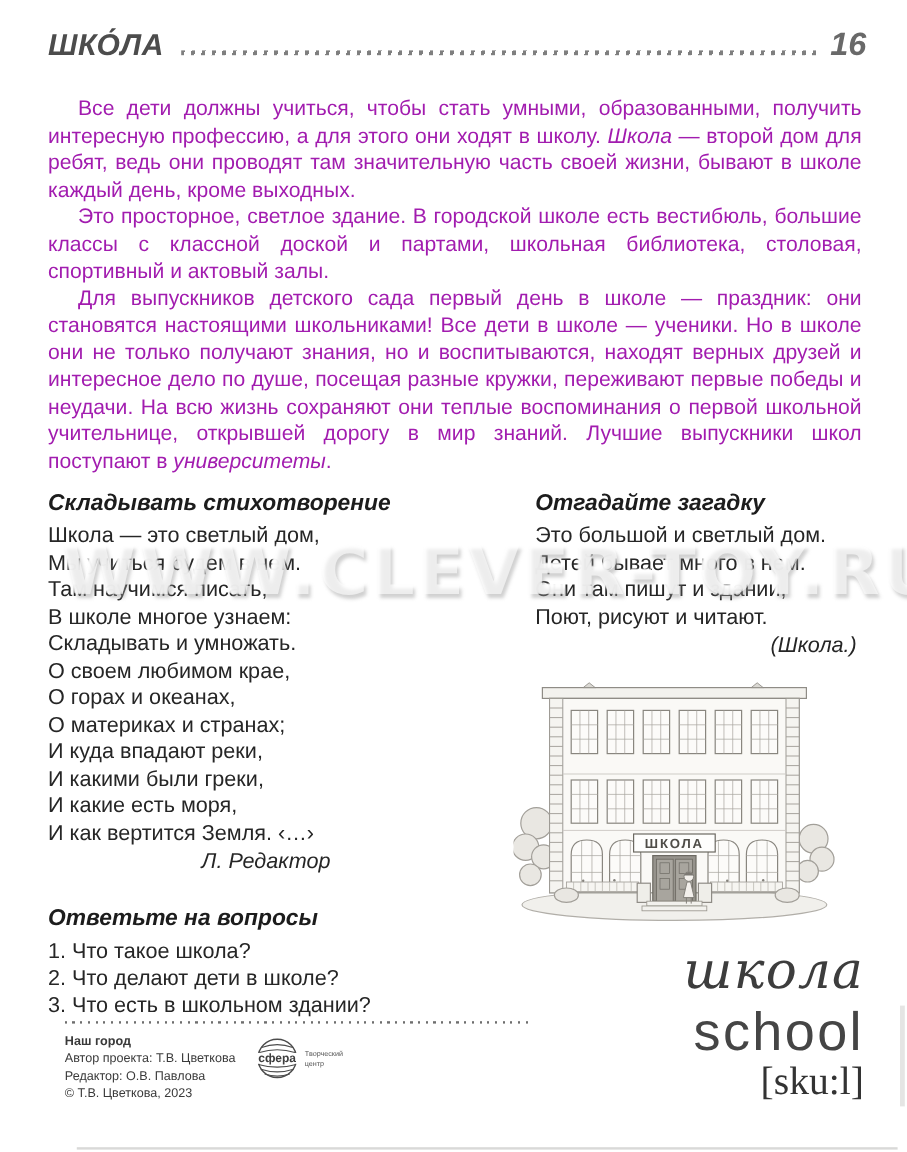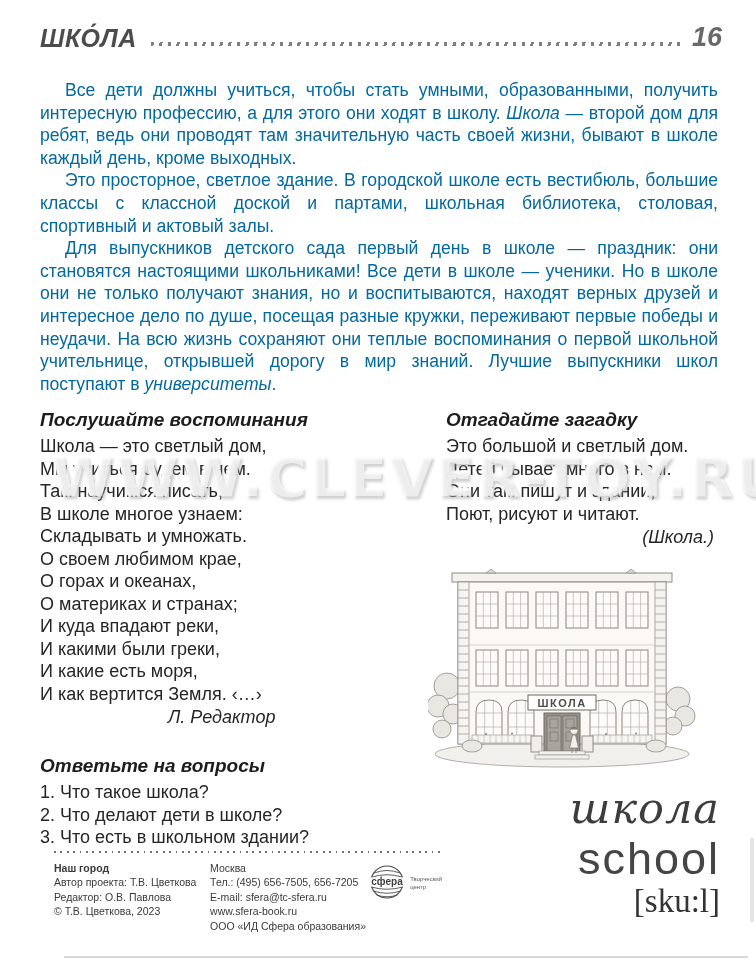--- a/index.html
+++ b/index.html
@@ -6,21 +6,21 @@
   .page{position:relative;width:756px;height:960px;background:#ffffff;overflow:hidden;
         font-family:"Liberation Sans",sans-serif;color:#262626;}
   
   .header{position:absolute;top:24px;left:40px;right:34px;display:flex;align-items:flex-end;}
   .header-title{font-size:25px;font-weight:bold;font-style:italic;color:#4c4c4c;letter-spacing:.5px;line-height:1;}
   .leader{flex:1;height:4px;margin:0 12px 5px 14px;
           background:repeating-linear-gradient(100deg,#7f7f7f 0 3px,transparent 3px 8.5px);}
   .page-num{font-size:27px;font-weight:bold;font-style:italic;color:#696969;line-height:1;}
   
   .intro{position:absolute;top:79px;left:40px;width:678px;font-size:17.6px;line-height:22.6px;
-         text-align:justify;color:#0369a1;}
+         text-align:justify;color:#a21caf;}
   .intro p{margin:0;text-indent:25px;}
   .intro em{font-style:italic;}
   
   .columns{position:absolute;top:409px;left:40px;right:36px;display:flex;}
   .col-left{flex:0 0 372px;width:372px;}
   .col-right{flex:1;padding-left:34px;}
   .section-heading{font-size:19px;font-weight:bold;font-style:italic;color:#1c1c1c;margin:0 0 4px 0;}
   .poem-line,.riddle-line,.question-line,
   .poem div,.riddle div,.questions-list div{font-size:18px;line-height:22.5px;color:#262626;}
   .poem-author{font-size:18px;font-style:italic;margin-top:2px;padding-left:128px;}
@@ -69,21 +69,21 @@
       <p><span>Это просторное, светлое здание. В городской школе есть вестибюль, большие классы с классной доской и партами, школьная библиотека, столовая, спортивный и актовый залы.</span></p>
       <p><span>Для выпускников детского сада первый день в школе — праздник: они становятся настоящими школьниками! Все дети в школе — ученики. Но в школе они не только получают знания, но и воспитываются, находят верных друзей и интересное дело по душе, посещая разные кружки, переживают первые победы и неудачи. На всю жизнь сохраняют они теплые воспоминания о первой школьной учительнице, открывшей дорогу в мир знаний. Лучшие выпускники школ поступают в </span><em>университеты</em><span>.</span></p>
     </div>
 
   <div class="watermark">WWW.CLEVER-TOY.RU</div>
 
   <div class="columns">
 
     <div class="col-left">
       <div>
-        <p class="section-heading">Послушайте воспоминания</p>
+        <p class="section-heading">Складывать стихотворение</p>
         <div class="poem">
             <div class="poem-line">Школа — это светлый дом,</div>
             <div class="poem-line">Мы учиться будем в нем.</div>
             <div class="poem-line">Там научимся писать,</div>
             <div class="poem-line">В школе многое узнаем:</div>
             <div class="poem-line">Складывать и умножать.</div>
             <div class="poem-line">О своем любимом крае,</div>
             <div class="poem-line">О горах и океанах,</div>
             <div class="poem-line">О материках и странах;</div>
             <div class="poem-line">И куда впадают реки,</div>
@@ -224,29 +224,20 @@
     <div class="footer-dots"></div>
     <div class="footer-cols">
       <div class="footer-col1">
         <div class="footer-bold">Наш город</div>
         <div>
             <div>Автор проекта: Т.В. Цветкова</div>
             <div>Редактор: О.В. Павлова</div>
             <div>© Т.В. Цветкова, 2023</div>
           </div>
       </div>
-      <div class="footer-col2">
-        <div>
-            <div>Москва</div>
-            <div>Тел.: (495) 656-7505, 656-7205</div>
-            <div>E-mail: sfera@tc-sfera.ru</div>
-            <div>www.sfera-book.ru</div>
-            <div>ООО «ИД Сфера образования»</div>
-          </div>
-      </div>
       <div class="footer-logo">
         <svg width="40" height="40" viewBox="0 0 40 40">
           <circle cx="19" cy="20" r="16" fill="none" stroke="#4c4c4c" stroke-width="1.2"></circle>
           <path d="M6,11 Q19,6 32,11 M4.2,15 Q19,10.5 33.8,15 M3.2,25 Q19,29.5 34.8,25 M5.4,29 Q19,33.5 32.6,29 M8.5,33 Q19,36.5 29.5,33" fill="none" stroke="#4c4c4c" stroke-width="0.9"></path>
           <rect x="1" y="15.5" width="36" height="9" fill="#ffffff"></rect>
           <text x="19" y="23" font-family="Liberation Sans, sans-serif" font-size="10" font-weight="bold" text-anchor="middle" fill="#3e3e3e">сфера</text>
         </svg>
         <div class="logo-tagline">
           <div>Творческий</div>
           <div>центр</div>

